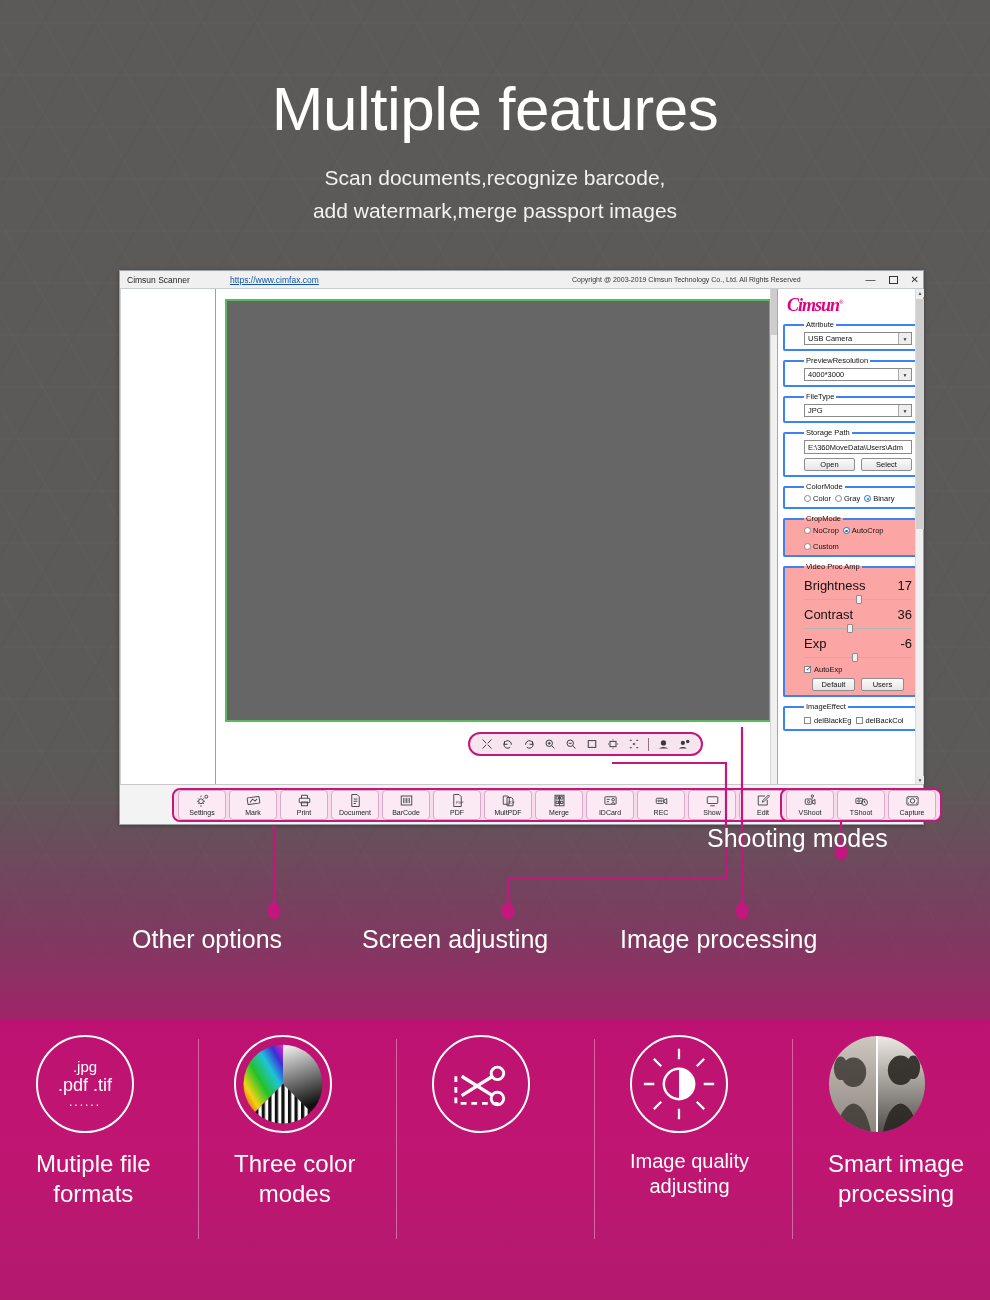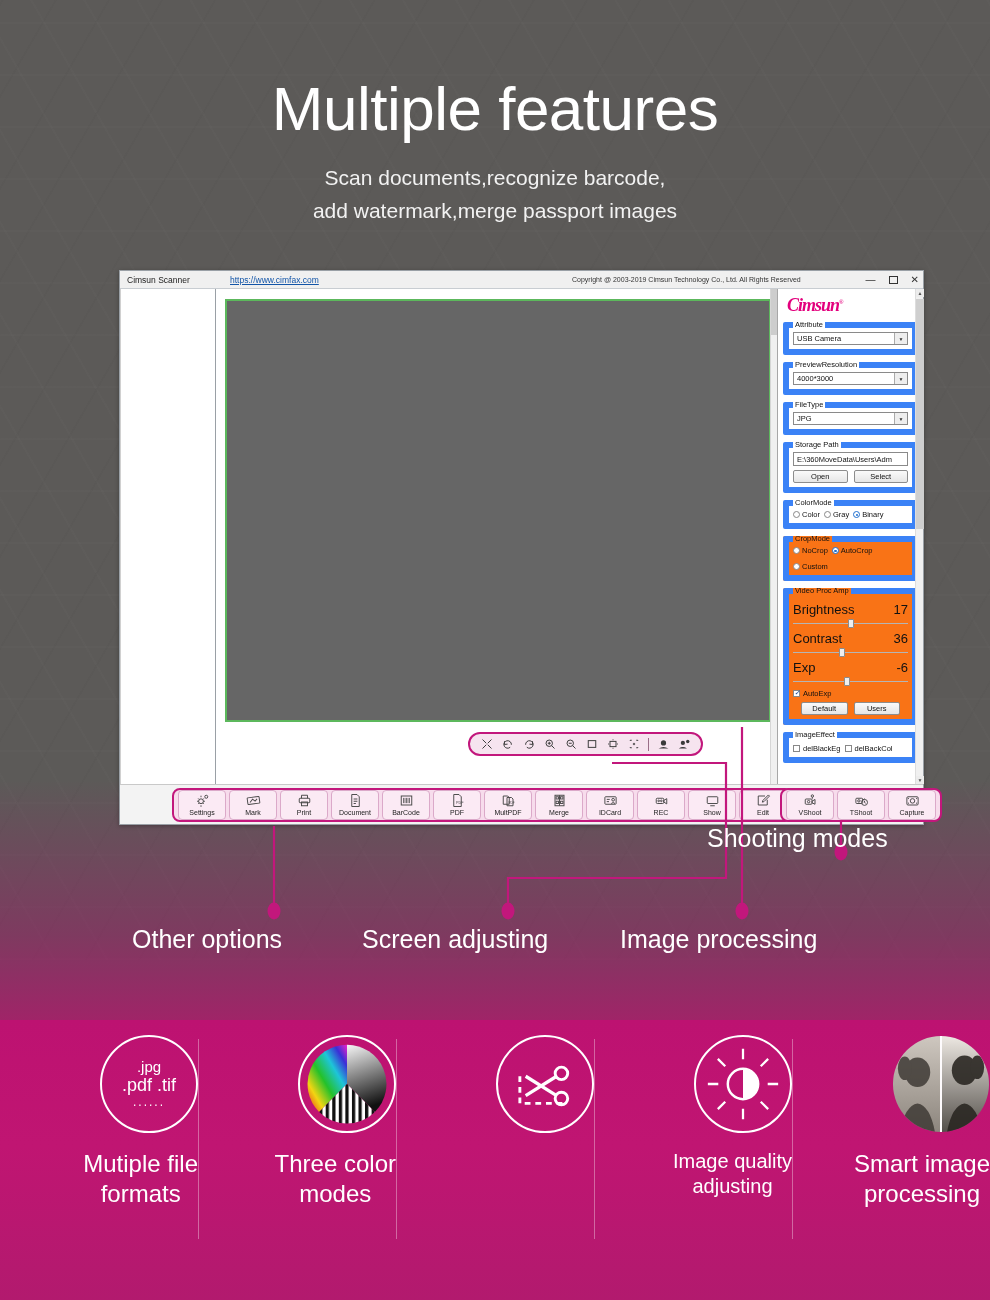--- a/index.html
+++ b/index.html
@@ -56,21 +56,21 @@
 
   
   .sidebar{width:146px;background:#fff;border-left:1px solid #a7a7a7;position:relative;
     font-size:8px;color:#111;padding:4px 5px 0 5px;}
   .sb-scroll{position:absolute;right:0;top:0;width:8px;height:100%;background:#f0f0f0;border-left:1px solid #ddd;}
   .sb-scroll .thumb{position:absolute;left:0;top:0;width:8px;height:230px;background:#cfcfcf;}
   .sb-scroll .arw{position:absolute;left:0;width:8px;height:8px;background:#ececec;font-size:5px;text-align:center;color:#555;line-height:8px;}
   .logo{font-family:"Liberation Serif", serif;font-style:italic;font-weight:bold;font-size:18px;
     color:#e3007d;letter-spacing:-1px;padding:2px 0 4px 4px;position:relative;}
   .logo sup{font-size:6px;vertical-align:super;}
-  fieldset{border:6px solid #3b82f6;margin:0 0 5px 0;padding:3px 4px 4px 4px;border-radius:2px;}
+  fieldset{border:2px solid #3b82f6;margin:0 0 5px 0;padding:3px 4px 4px 19px;border-radius:2px;}
   legend{font-size:7.5px;padding:0 2px;color:#111;}
   .combo{width:100%;height:13px;border:1px solid #8a8a8a;background:#fff;font-size:7.5px;
     display:flex;align-items:center;padding-left:3px;position:relative;}
   .combo .arrow{position:absolute;right:0;top:0;width:13px;height:11px;background:#eee;border-left:1px solid #aaa;
     display:flex;align-items:center;justify-content:center;font-size:5px;color:#333;}
   .pathbox{width:100%;height:14px;border:1px solid #8a8a8a;background:#fff;font-size:7.5px;
     display:flex;align-items:center;padding-left:3px;overflow:hidden;white-space:nowrap;}
   .btnrow{display:flex;gap:6px;margin-top:4px;justify-content:center;}
   .btn{flex:1;height:13px;border:1px solid #8d8d8d;background:linear-gradient(#fafafa,#e6e6e6);
     font-size:7.5px;display:flex;align-items:center;justify-content:center;border-radius:2px;}
@@ -79,41 +79,41 @@
   .dot{width:7px;height:7px;border:1px solid #888;border-radius:50%;background:#fff;display:inline-block;position:relative;}
   .dot.on{border-color:#1f6fd0;}
   .dot.on:after{content:"";position:absolute;left:1.5px;top:1.5px;width:2.5px;height:2.5px;border-radius:50%;background:#1f6fd0;}
   .sliderrow{display:flex;justify-content:space-between;font-size:13px;margin-top:4px;}
   .track{height:8px;position:relative;margin:2px 0 4px 0;}
   .track:before{content:"";position:absolute;left:0;right:0;top:3.5px;height:1px;background:#b5b5b5;}
   .track i{position:absolute;top:0;width:6px;height:9px;background:#efefef;border:1px solid #8c8c8c;border-radius:1px;}
   .chk{display:flex;align-items:center;gap:3px;font-size:7.5px;margin-top:2px;}
   .box{width:7px;height:7px;border:1px solid #888;background:#fff;display:inline-block;position:relative;}
   .box.on:after{content:"✓";position:absolute;left:0.3px;top:-2.3px;font-size:7px;color:#11448f;}
-  .hl{background:#f97316;}
+  .hl{background:#fca5a5;}
 
   
   .bottombar{height:40px;background:#f3f3f3;border-top:1px solid #c9c9c9;display:flex;align-items:center;
     position:relative;}
   .tool-group{display:flex;align-items:center;gap:3px;background:#f7dcec;border:2px solid #c2177c;
     border-radius:8px;padding:2px 4px;height:34px;}
   .tbtn{width:48px;height:30px;background:#fbeaf4;border:1px solid #dba9c9;border-radius:4px;
     display:flex;flex-direction:column;align-items:center;justify-content:center;gap:1px;}
   .tbtn .gl{height:15px;display:flex;align-items:center;justify-content:center;color:#4a4a4a;}
   .tbtn .lb{font-size:7px;color:#222;line-height:1;}
   .group-left{position:absolute;left:52px;}
   .group-right{position:absolute;left:660px;}
 
   
   .callout-svg{position:absolute;left:0;top:0;width:990px;height:1300px;pointer-events:none;}
   .co-label{position:absolute;color:#fff;font-size:25px;white-space:nowrap;}
 
   
   .features{position:absolute;left:0;top:1035px;width:990px;display:flex;}
-  .feat{flex:1;display:flex;flex-direction:column;align-items:flex-end;position:relative;}
+  .feat{flex:1;display:flex;flex-direction:column;align-items:flex-start;position:relative;padding-left:36px;}
   .feat + .feat:before{content:"";position:absolute;left:0;top:4px;width:1px;height:200px;background:rgba(255,255,255,.35);}
   .fcircle{width:98px;height:98px;border-radius:50%;border:2px solid #fff;display:flex;
     align-items:center;justify-content:center;position:relative;overflow:hidden;}
   .fcircle.noborder{border:none;}
   .fcap{margin-top:16px;text-align:center;color:#fff;line-height:1.25;}
   .fcap.big{font-size:24px;}
   .fcap.small{font-size:20px;}
   .fmt{color:#fff;text-align:center;line-height:1.15;}
   .fmt .a{font-size:15px;}
   .fmt .b{font-size:18px;}

